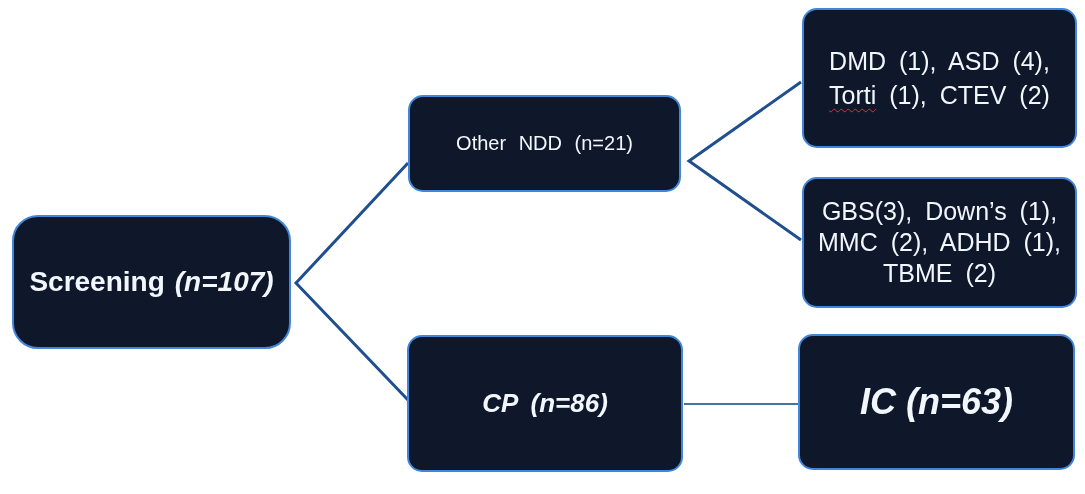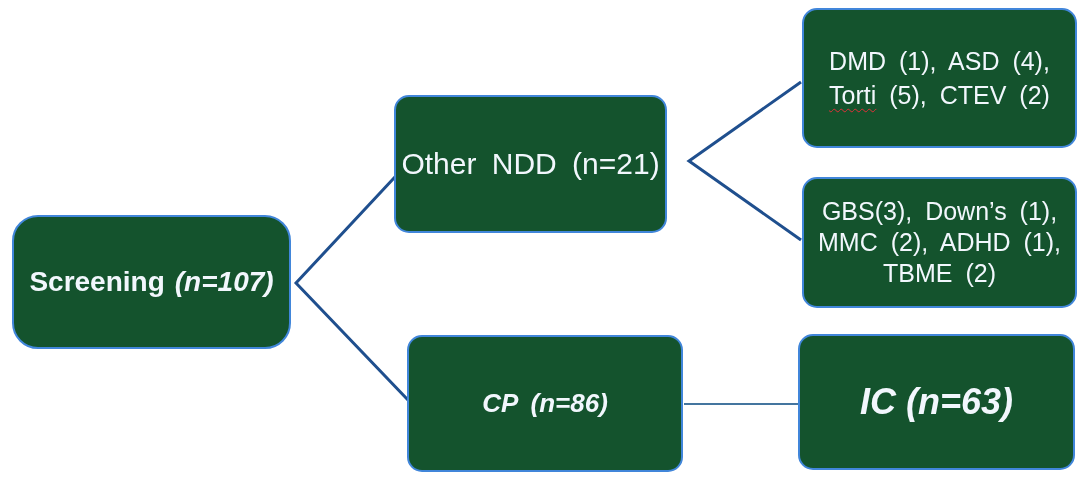--- a/index.html
+++ b/index.html
@@ -19,42 +19,42 @@
     position: absolute;
     left: 0;
     top: 0;
     width: 1085px;
     height: 494px;
     pointer-events: none;
   }
   .node {
     position: absolute;
     box-sizing: border-box;
-    background: #14532d;
+    background: #0f172a;
     border: 2px solid #4186da;
     border-radius: 15px;
     color: #f2f7fd;
     display: flex;
     flex-direction: column;
     align-items: center;
     justify-content: center;
     text-align: center;
     line-height: 1.22;
   }
   .node-screening {
     left: 12px; top: 215px; width: 279px; height: 134px;
     font-size: 28px;
     border-radius: 26px;
   }
   .node-screening .main { font-weight: 700; }
   .node-screening .stat { font-weight: 700; font-style: italic; margin-left: 10px; }
 
   .node-other-ndd {
-    left: 394px; top: 95px; width: 273px; height: 138px;
-    font-size: 30px;
+    left: 408px; top: 95px; width: 273px; height: 97px;
+    font-size: 20px;
     word-spacing: 7px;
   }
 
   .node-cp {
     left: 407px; top: 335px; width: 276px; height: 137px;
     font-size: 26px;
     word-spacing: 6px;
     gap: 16px;
   }
   .node-cp .cp-head { font-weight: 700; font-style: italic; }
@@ -106,21 +106,21 @@
   <div class="node node-other-ndd">
     <div>Other NDD (n=21)</div>
   </div>
 
   <div class="node node-cp">
     <div class="cp-head">CP (n=86)</div>
   </div>
 
   <div class="node node-dmd">
     <div>DMD (1), ASD (4),</div>
-    <div><span class="misspelled">Torti</span><span> (5), CTEV (2)</span></div>
+    <div><span class="misspelled">Torti</span><span> (1), CTEV (2)</span></div>
   </div>
 
   <div class="node node-gbs">
     <div>GBS(3), Down’s (1),</div>
     <div>MMC (2), ADHD (1),</div>
     <div>TBME (2)</div>
   </div>
 
   <div class="node node-ic">
     <div>IC (n=63)</div>

